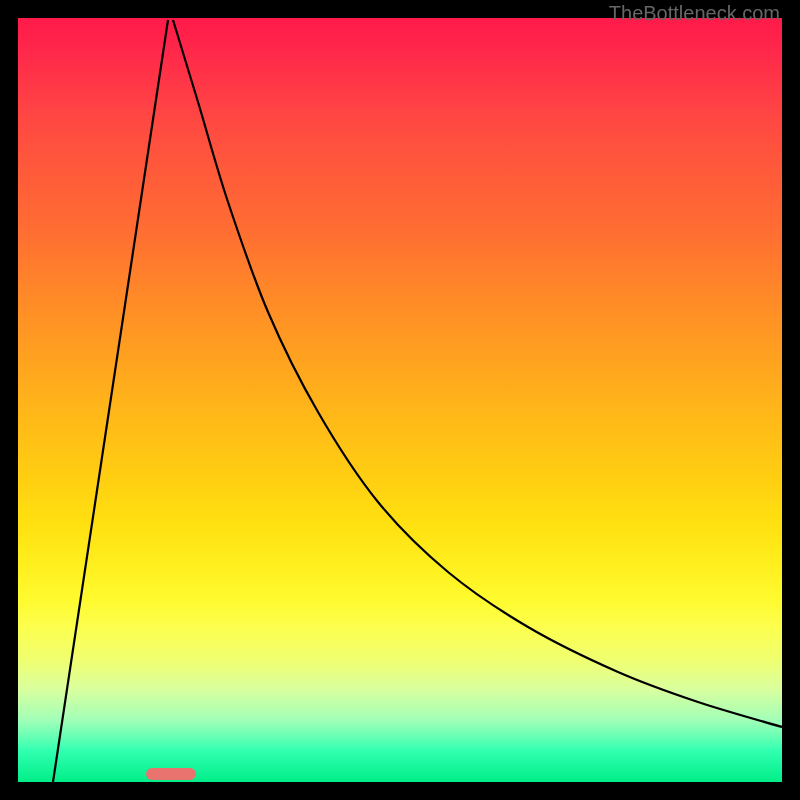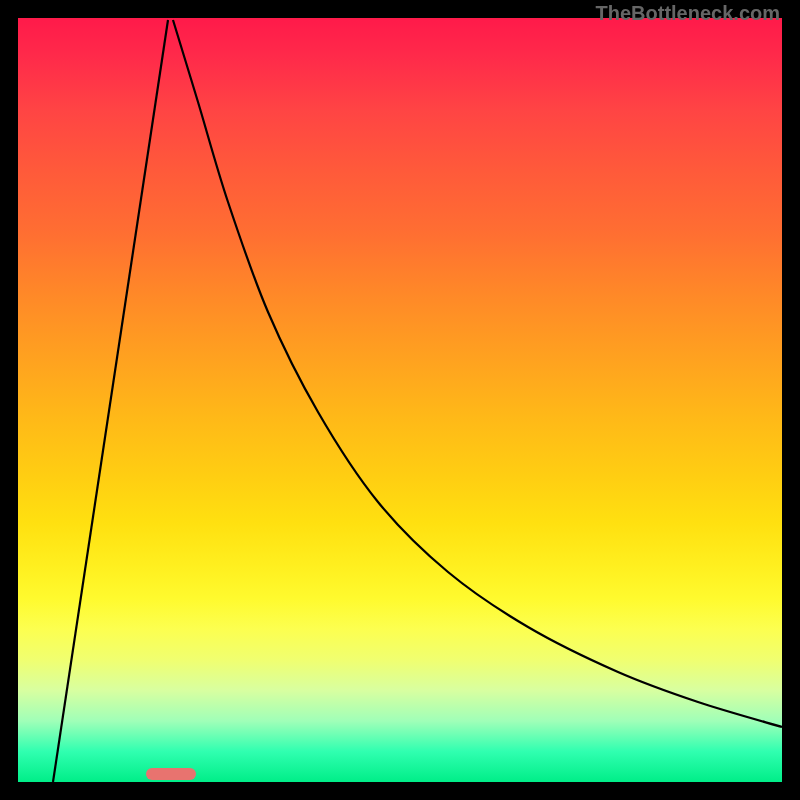--- a/index.html
+++ b/index.html
@@ -41,21 +41,21 @@
         #00ee88 100%
       );
       overflow: hidden;
     }
     .watermark {
       position: absolute;
       top: 2px;
       right: 20px;
       color: #666;
       font-size: 20px;
-      font-weight: bold;
+      font-weight: normal;
       z-index: 10;
     }
     .curve-svg {
       position: absolute;
       top: 0;
       left: 0;
       width: 100%;
       height: 100%;
     }
     .marker {

